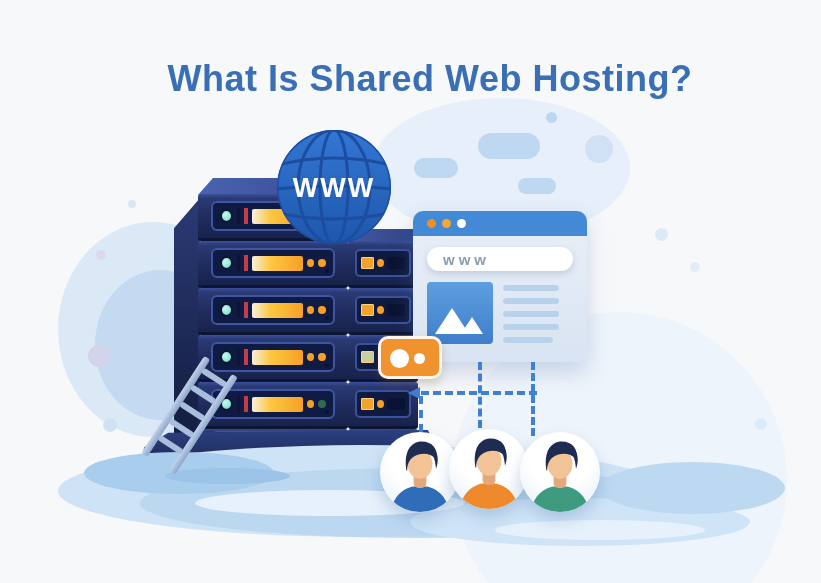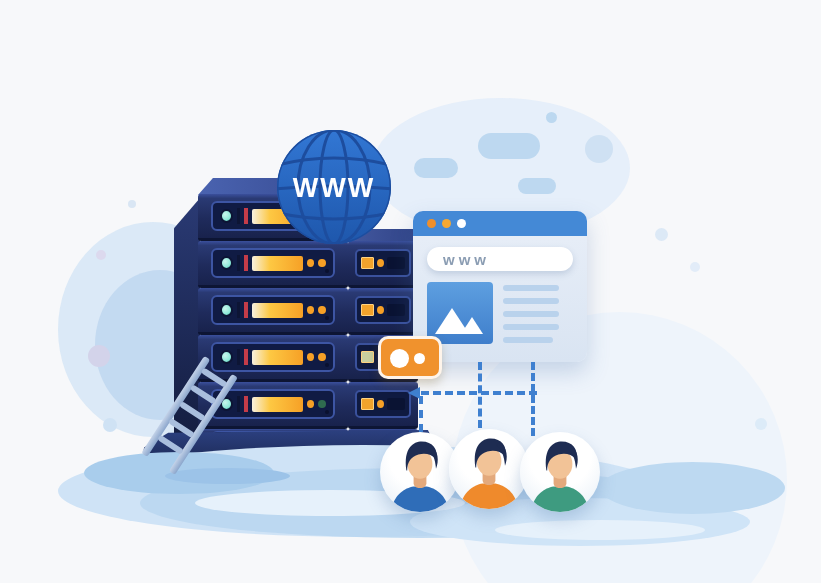--- a/index.html
+++ b/index.html
@@ -140,20 +140,21 @@
   <div class="blob left-cluster"></div>
   <div class="blob left-cluster2"></div>
   <div class="dot" style="left:88px;top:345px;width:22px;height:22px;background:#d3d3ea;"></div>
   <div class="dot" style="left:96px;top:250px;width:10px;height:10px;background:#dcd9ee;"></div>
   <div class="dot" style="left:128px;top:200px;width:8px;height:8px;background:#d9e6f4;"></div>
   <div class="dot" style="left:103px;top:418px;width:14px;height:14px;background:#cfe2f4;"></div>
   <div class="blob big-circle"></div>
   <div class="dot" style="left:690px;top:262px;width:10px;height:10px;background:#e2ecf8;"></div>
   <div class="dot" style="left:755px;top:418px;width:12px;height:12px;background:#dcebf8;"></div>
 
+  <h1 class="title" style="color: rgb(58, 111, 181);">What Is Shared Web Hosting?</h1>
 
   <div class="water" style="left:58px;top:445px;width:610px;height:92px;background:#cfe3f6;"></div>
   <div class="water" style="left:140px;top:468px;width:560px;height:70px;background:#b9d6f0;opacity:.85;"></div>
   <div class="water" style="left:84px;top:452px;width:190px;height:42px;background:#a9cdec;"></div>
   <div class="water" style="left:410px;top:498px;width:340px;height:48px;background:#cfe4f7;"></div>
   <div class="water" style="left:600px;top:462px;width:185px;height:52px;background:#bdd9f1;"></div>
   <div class="water" style="left:195px;top:490px;width:270px;height:26px;background:#e6f1fb;"></div>
   <div class="water" style="left:495px;top:520px;width:210px;height:20px;background:#e6f1fb;"></div>
   <div class="water" style="left:165px;top:468px;width:125px;height:16px;background:#9cc3e8;"></div>
 

